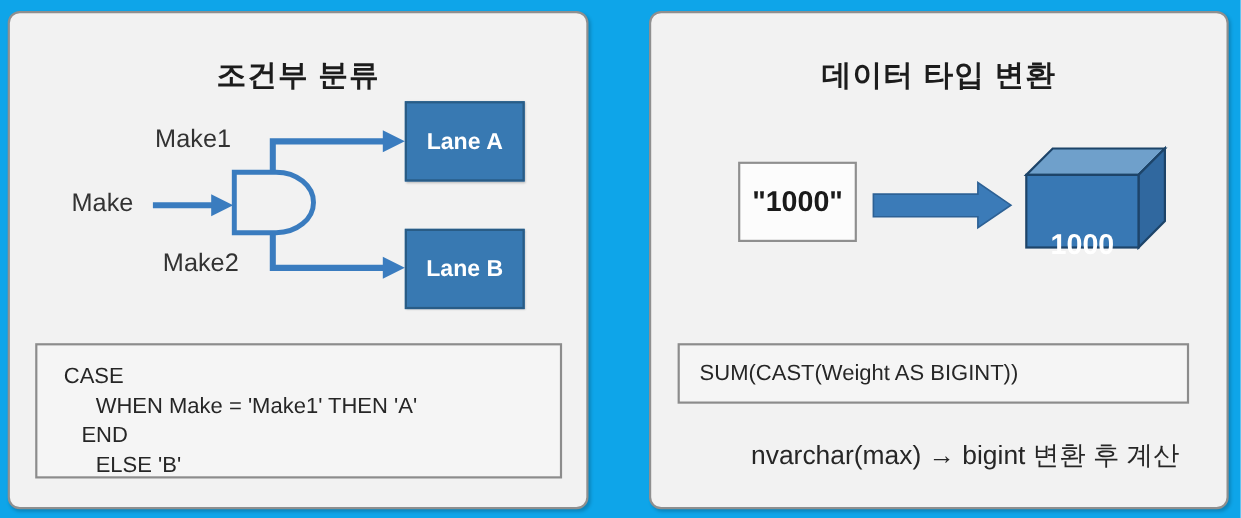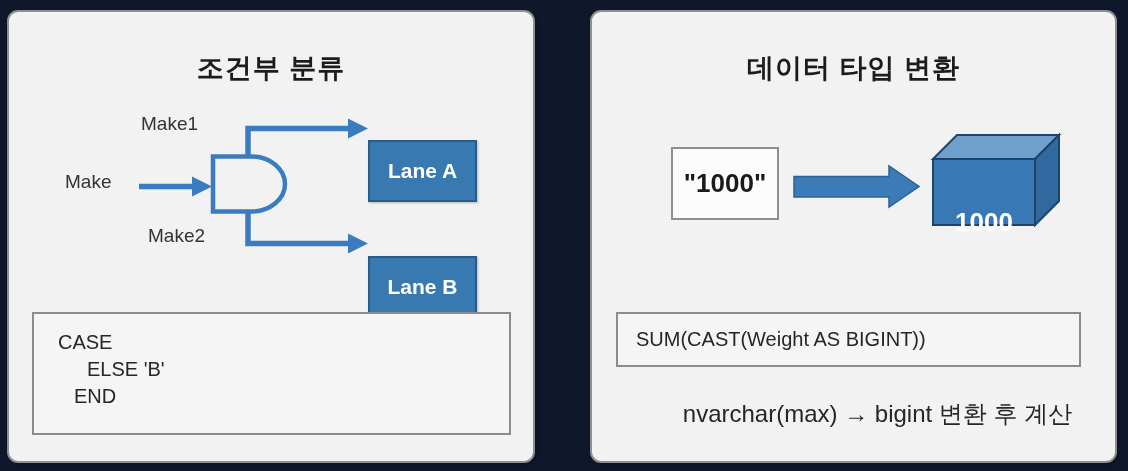--- a/index.html
+++ b/index.html
@@ -1,42 +1,41 @@
 <!DOCTYPE html>
 <html><head>
 <meta charset="utf-8">
 <style>
   html,body{margin:0;padding:0;background:#ffffff;}
   .stage{
     position:relative;width:1128px;height:471px;overflow:hidden;
     font-family:"Liberation Sans","DejaVu Sans",sans-serif;
-    background:#0f172a;
+    background:#0ea5e9;
   }
   .panel{
     position:absolute;top:10px;height:453px;box-sizing:border-box;
     background:#f2f2f2;border:2.5px solid #8f8f8f;border-radius:11px;
     box-shadow:2px 2px 3px rgba(0,0,0,0.18);
   }
   .panel-left{left:7px;width:528px;}
   .panel-right{left:590px;width:527px;}
   .panel-title{
     position:absolute;left:0;right:0;top:16px;text-align:center;
     font-size:27px;font-weight:bold;color:#1c1c1c;letter-spacing:1px;
   }
   .layer{position:absolute;left:0;top:0;pointer-events:none;}
   .diagram-label{
-    position:absolute;font-size:19px;color:#333333;white-space:nowrap;
+    position:absolute;font-size:23px;color:#333333;white-space:nowrap;
   }
   .lane-box{
-    position:absolute;width:109px;height:62px;box-sizing:border-box;
+    position:absolute;width:109px;height:73px;box-sizing:border-box;
     background:#3879b2;border:2.5px solid #295c86;
     display:flex;align-items:center;justify-content:center;
     color:#ffffff;font-size:21px;font-weight:bold;
     box-shadow:1px 1px 2px rgba(0,0,0,0.25);
-    margin-top:48px;
   }
   .code-box{
     position:absolute;box-sizing:border-box;
     background:#f5f5f5;border:2px solid #8c8c8c;
     color:#262626;font-size:20px;
   }
   .code-box-left{left:23px;top:300px;width:479px;height:123px;padding-top:15px;}
   .code-line{line-height:27px;padding-left:24px;white-space:pre;}
   .code-indent-2{padding-left:53px;}
   .code-indent-1{padding-left:40px;}
@@ -94,22 +93,23 @@
 
     <div class="lane-box" style="left:359px;top:80px;">
       <span>Lane A</span>
     </div>
     <div class="lane-box" style="left:359px;top:196px;justify-content:center;">
       <span>Lane B</span>
     </div>
 
     <div class="code-box code-box-left">
       <div class="code-line">CASE</div>
+      <div class="code-line code-indent-2">WHEN Make = 'Make1' THEN 'A'</div>
+      <div class="code-line code-indent-1">END</div>
       <div class="code-line code-indent-2">ELSE 'B'</div>
-      <div class="code-line code-indent-1">END</div>
     </div>
   </section>
 
   <section class="panel panel-right">
     <h2 class="panel-title">데이터 타입 변환</h2>
 
     <svg class="layer" width="527" height="453" viewBox="0 0 527 453">
 
       <polygon points="202,164.5 297,164.5 297,154 327,174.5 297,195 297,185 202,185" fill="#3b7bb8" stroke="#2d6195" stroke-width="1.5"></polygon>
 

